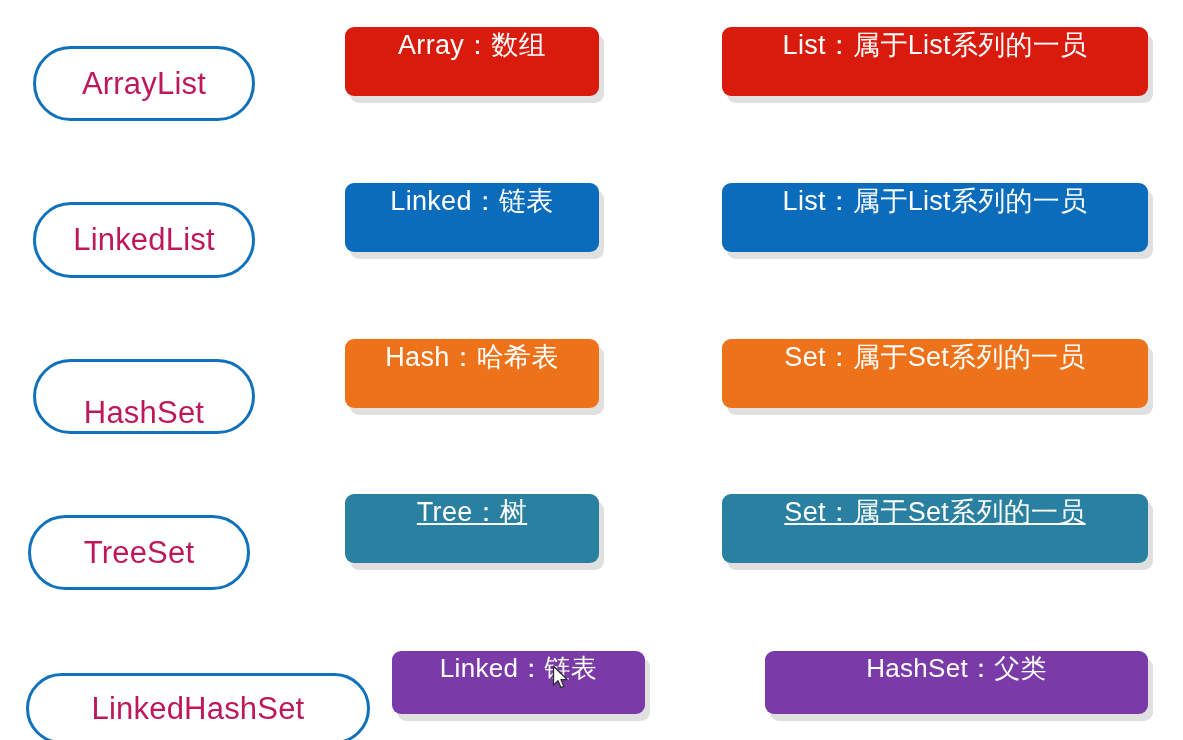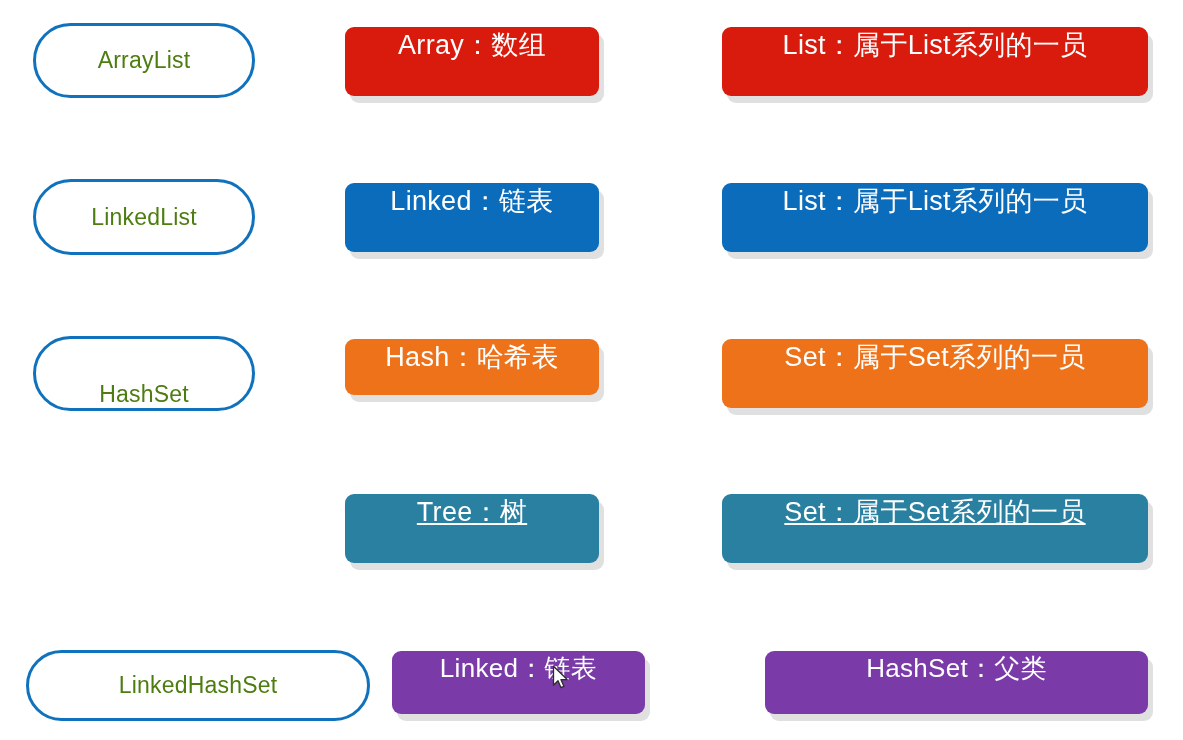--- a/index.html
+++ b/index.html
@@ -22,24 +22,25 @@
   
   .pill {
     position: absolute;
     box-sizing: border-box;
     background: #ffffff;
     border: 3px solid #1072BD;
     border-radius: 999px;
     display: flex;
     align-items: center;
     justify-content: center;
-    color: #4d7c0f;
-    font-size: 23px;
+    color: #be185d;
+    font-size: 31px;
     letter-spacing: 0.2px;
     white-space: nowrap;
+    margin-top: 23px;
   }
 
   
   .chip {
     position: absolute;
     box-sizing: border-box;
     border-radius: 9px;
     display: flex;
     justify-content: center;
     color: #ffffff;
@@ -87,27 +88,30 @@
   <div class="chip c-blue" style="left:345px; top:183px; width:254px; height:69px;">
     <span>Linked：链表</span>
   </div>
   <div class="chip c-blue" style="left:722px; top:183px; width:426px; height:69px;">
     <span>List：属于List系列的一员</span>
   </div>
 
   <div class="pill" style="left:33px; top:336px; width:222px; height:75px;align-items:flex-end;">
     <span>HashSet</span>
   </div>
-  <div class="chip c-orange" style="left:345px; top:339px; width:254px; height:56px;">
+  <div class="chip c-orange" style="left:345px; top:339px; width:254px; height:69px;">
     <span>Hash：哈希表</span>
   </div>
   <div class="chip c-orange" style="left:722px; top:339px; width:426px; height:69px;">
     <span>Set：属于Set系列的一员</span>
   </div>
 
+  <div class="pill" style="left:28px; top:492px; width:222px; height:75px;">
+    <span>TreeSet</span>
+  </div>
   <div class="chip c-teal" style="left:345px; top:494px; width:254px; height:69px;">
     <span>Tree：树</span>
   </div>
   <div class="chip c-teal" style="left:722px; top:494px; width:426px; height:69px;">
     <span>Set：属于Set系列的一员</span>
   </div>
 
   <div class="pill" style="left:26px; top:650px; width:344px; height:71px;">
     <span>LinkedHashSet</span>
   </div>

